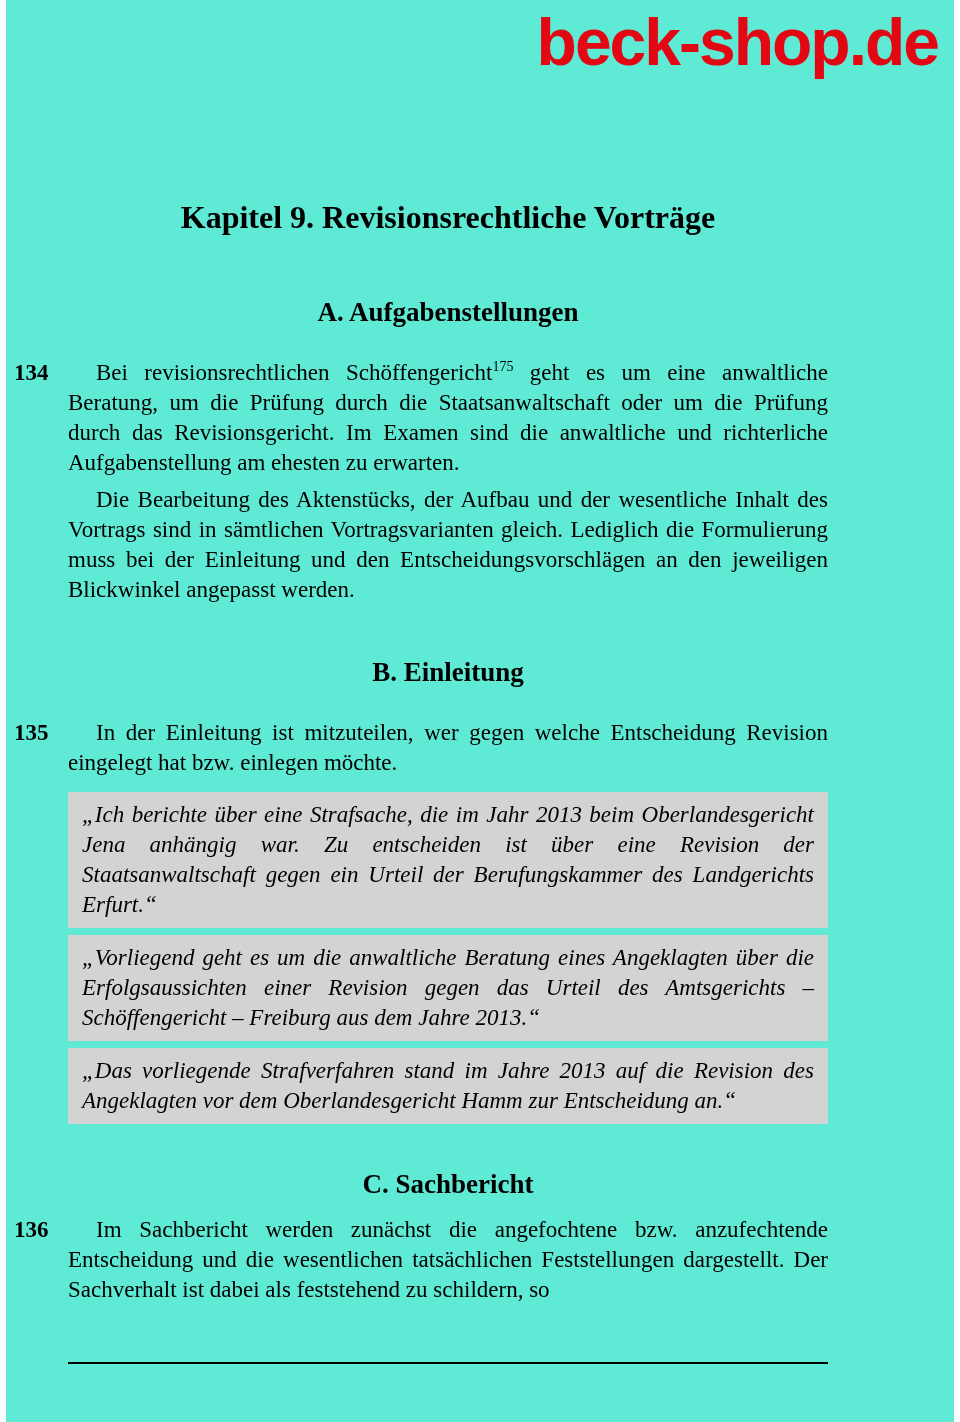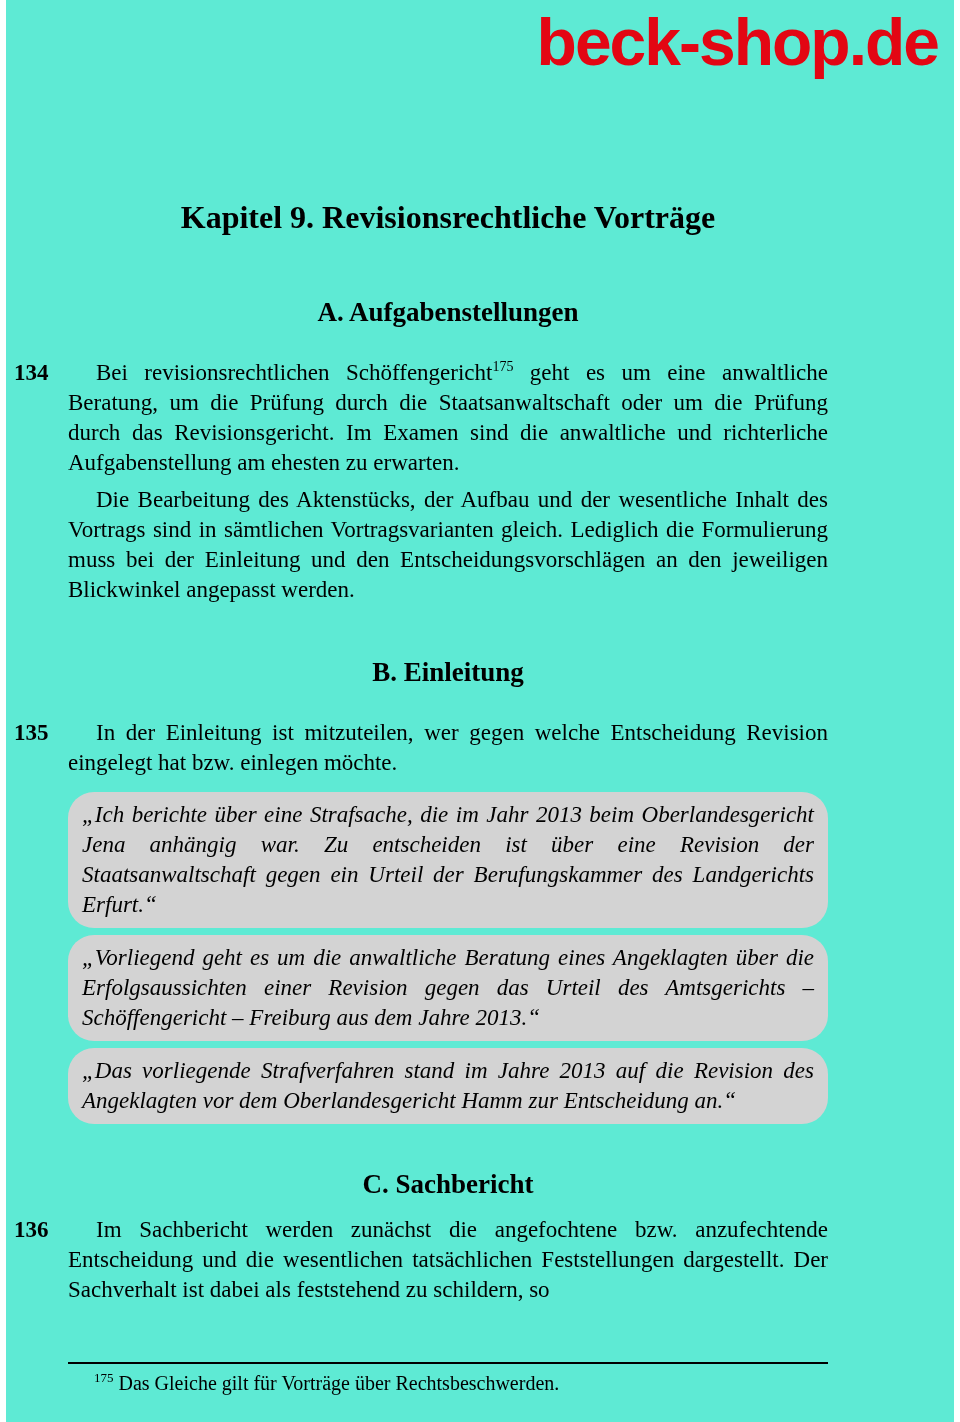--- a/index.html
+++ b/index.html
@@ -60,21 +60,20 @@
     top: 2px;
     width: 46px;
     font-size: 23px;
     font-weight: bold;
     text-align: left;
   }
   .quote-box {
     background: #d3d3d3;
     margin-top: 14px;
     padding: 8px 14px;
-    border-radius: 26px;
   }
   .quote-box + .quote-box { margin-top: 7px; }
   .quote {
     font-size: 23px;
     line-height: 30px;
     font-style: italic;
     text-align: justify;
   }
   sup.fn-ref {
     font-size: 14px;
@@ -147,16 +146,15 @@
 
     <div class="para-wrap">
       <span class="margin-num">136</span>
       <p class="body indent">Im Sachbericht werden zunächst die angefochtene bzw. anzufechtende Entscheidung und die wesentlichen tatsächlichen Feststellungen dargestellt. Der Sachverhalt ist dabei als feststehend zu schildern, so</p>
     </div>
 
   </div>
 
   <div class="footnote-area">
     <hr class="footnote-rule">
-    <p class="footnote"><sup class="fn-num">175</sup> <span>Das Gleiche gilt für Vorträge über Rechtsbeschwerden.</span></p>
   </div>
 
 </div>
 
 </body></html>

